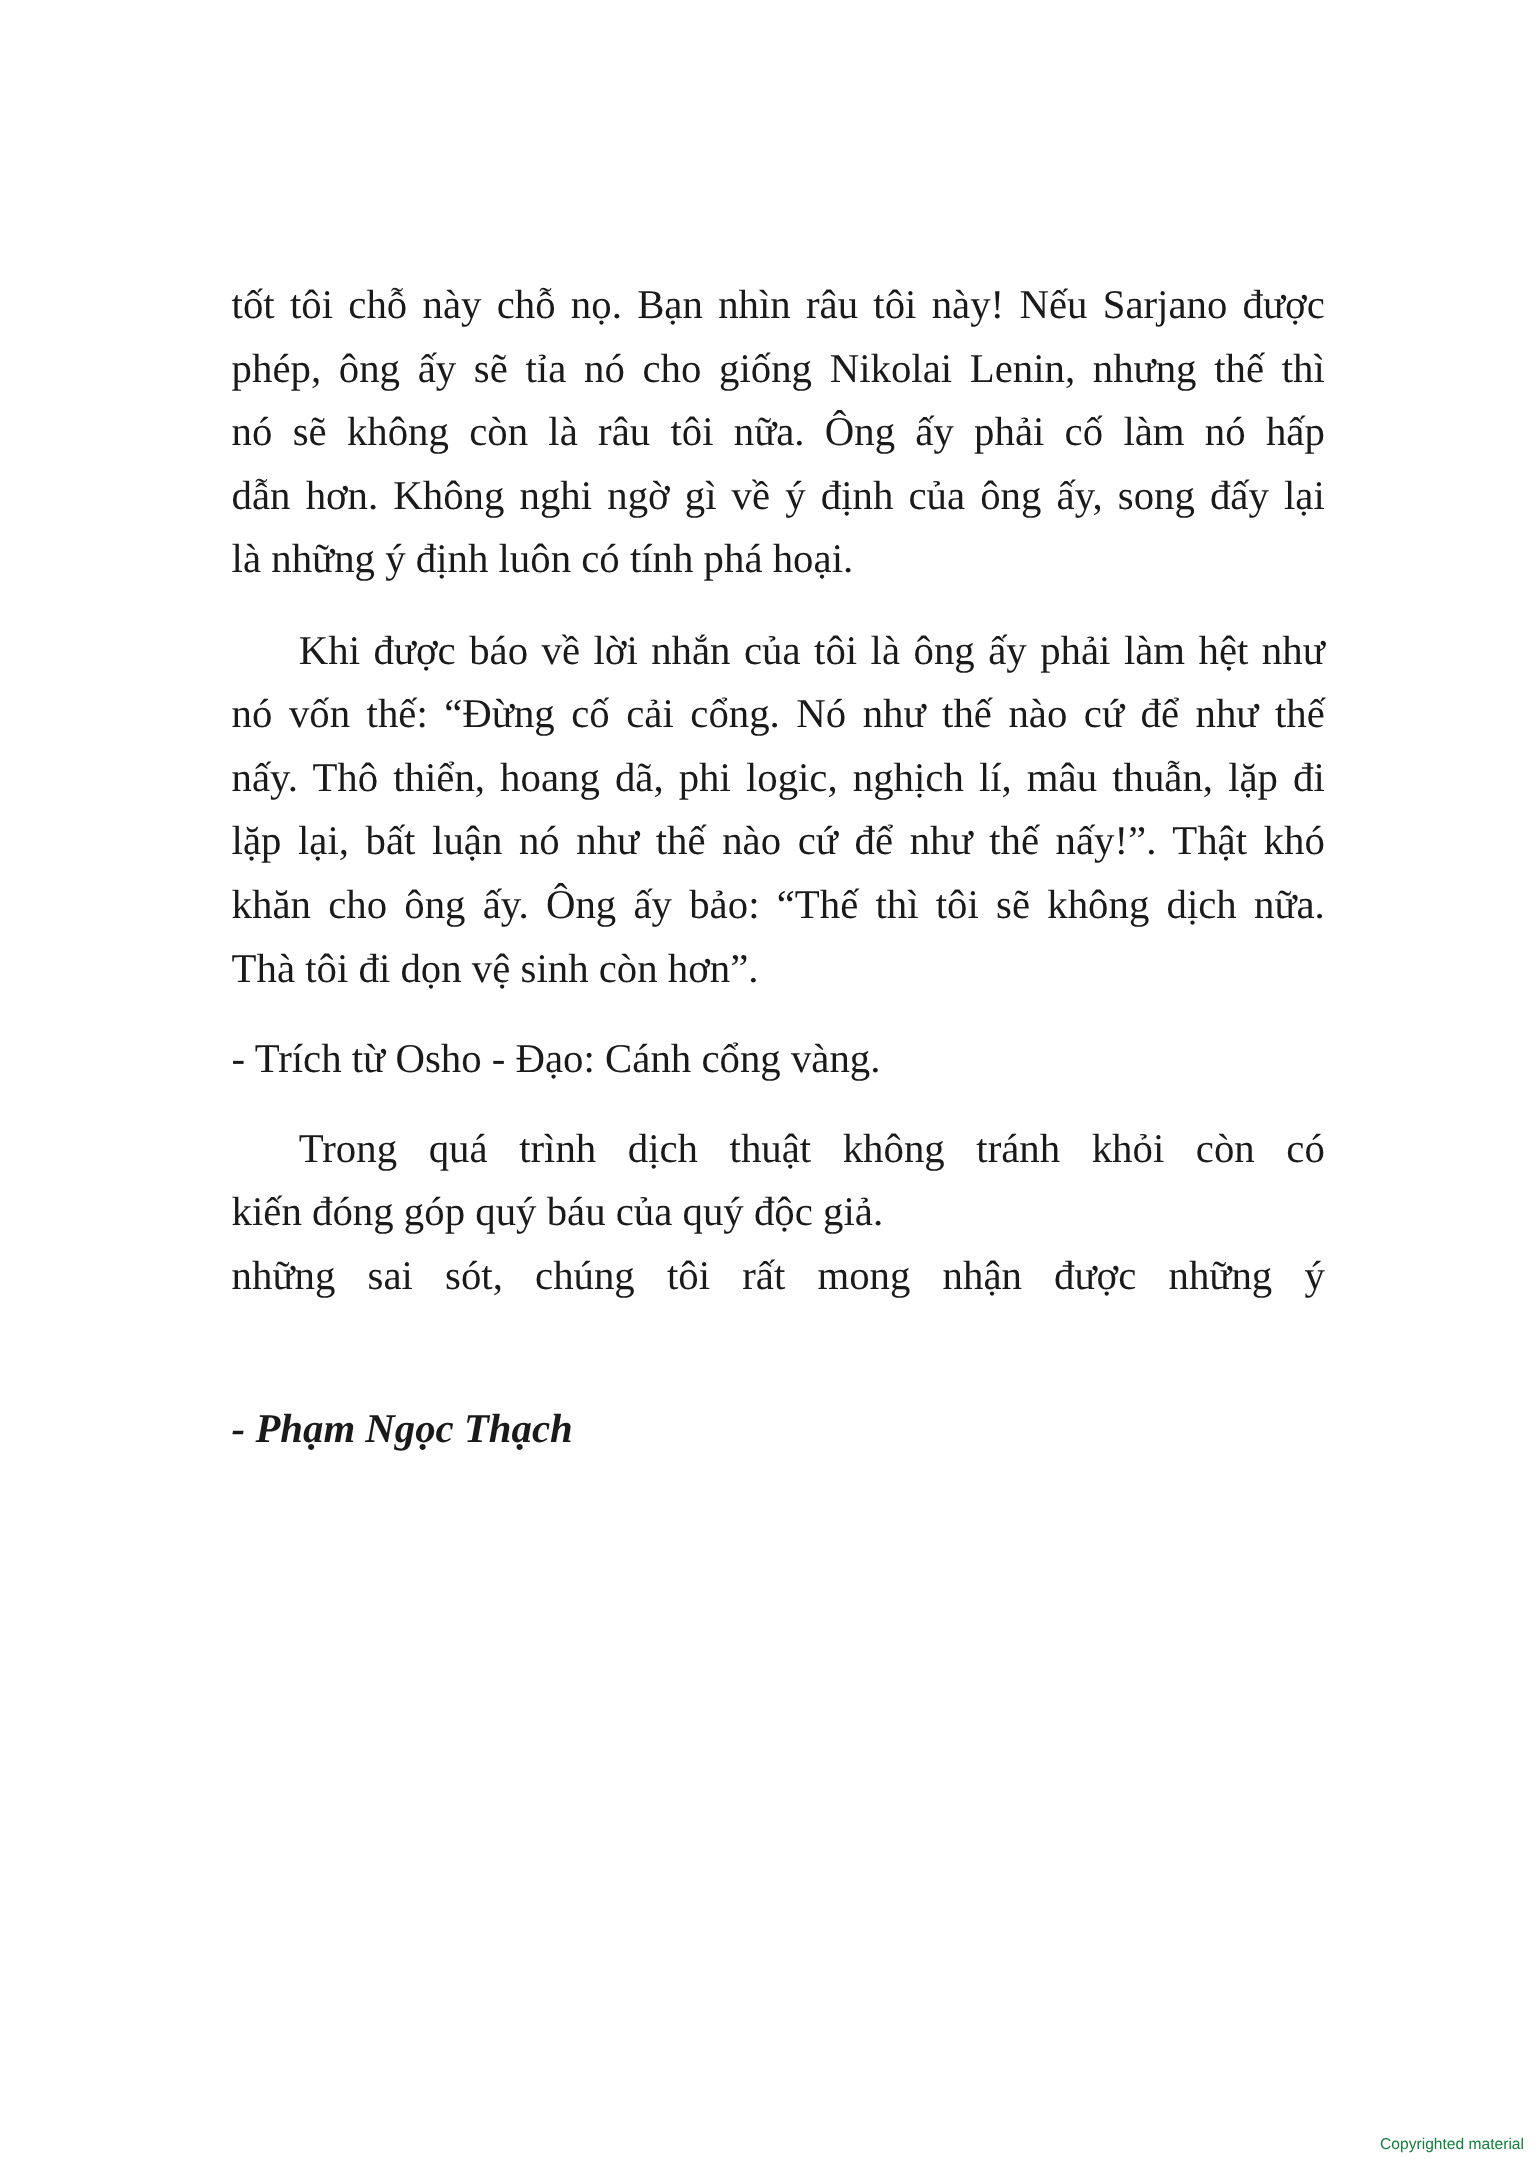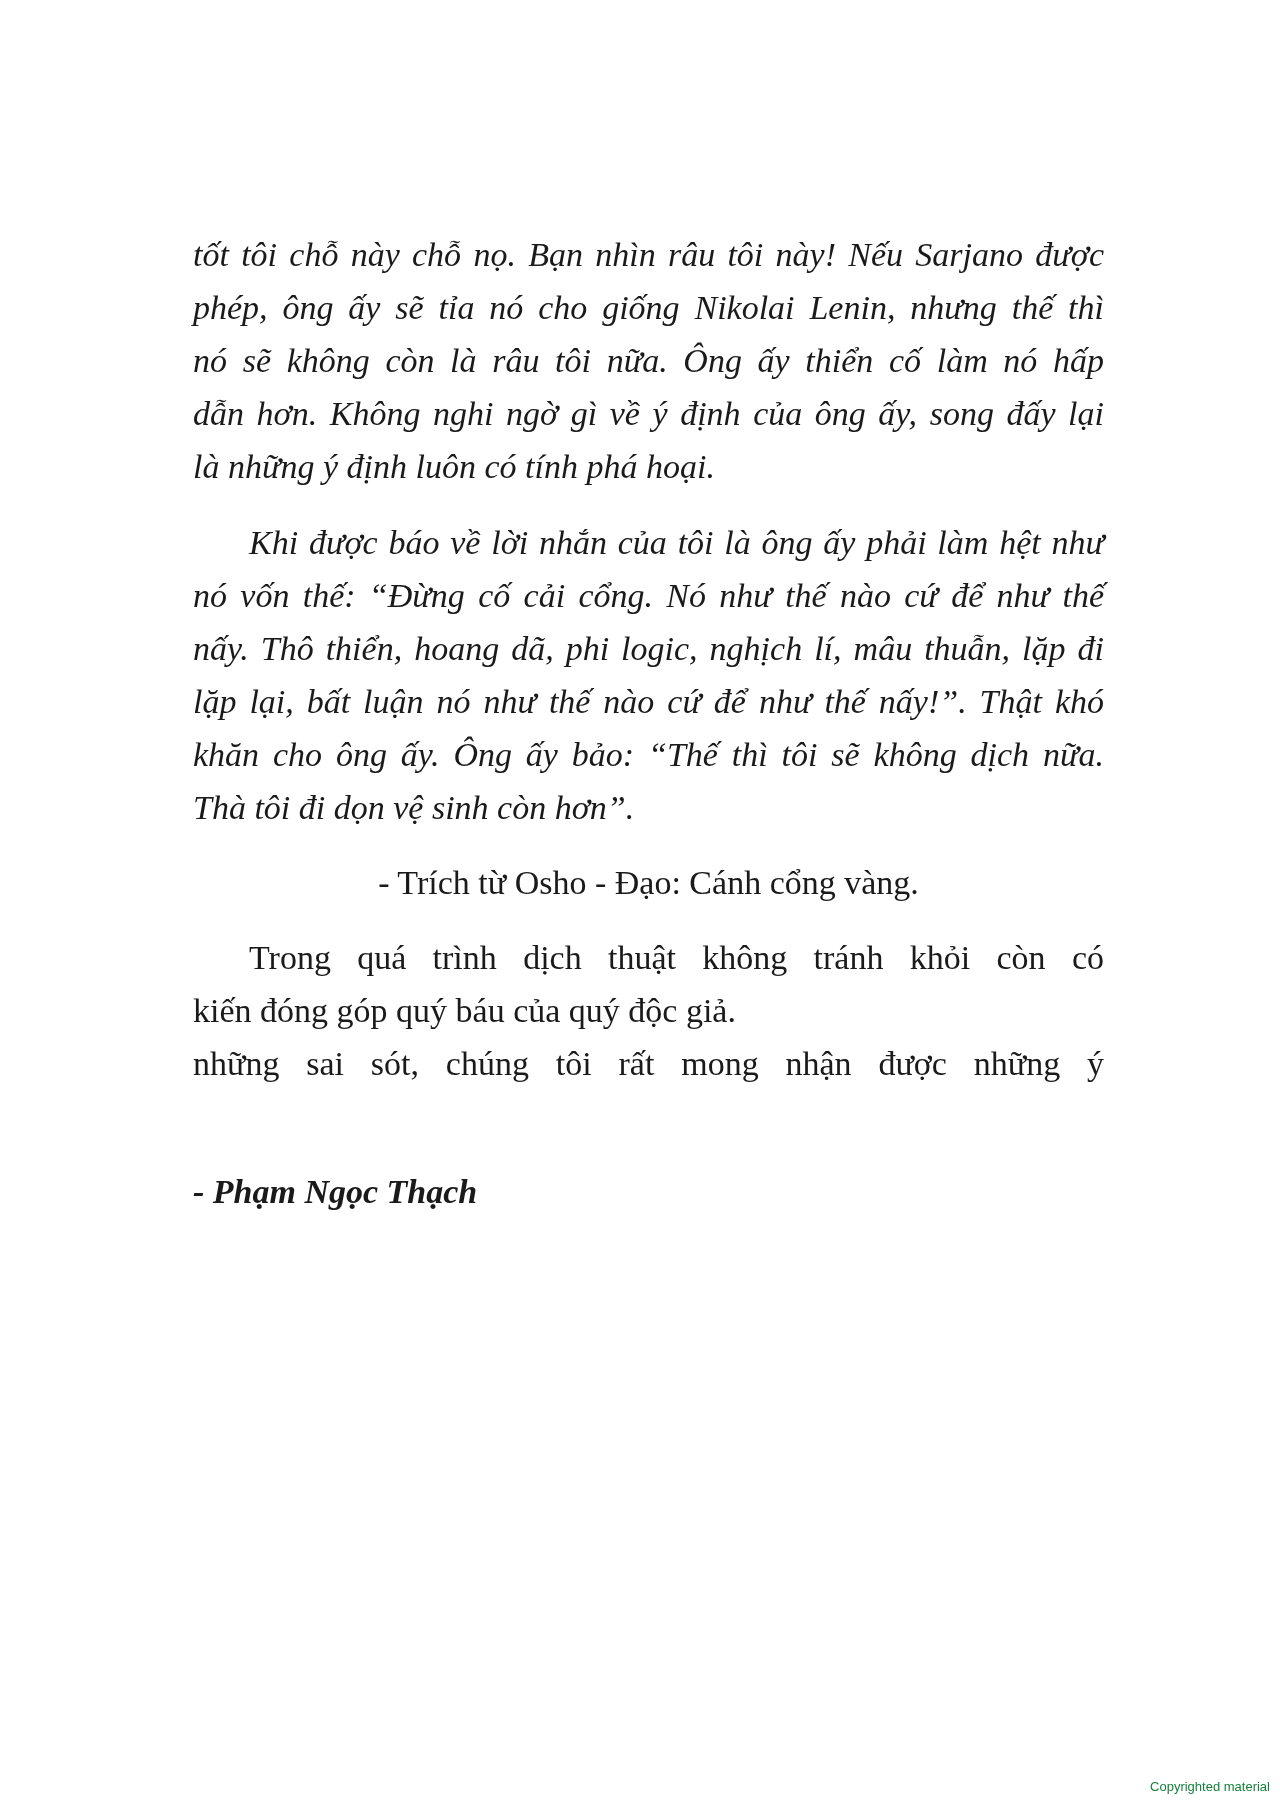--- a/index.html
+++ b/index.html
@@ -27,29 +27,29 @@
   }
   .para .line {
     display: block;
     text-align: justify;
     text-align-last: justify;
     white-space: nowrap;
   }
   .para .line.last {
     text-align-last: left;
   }
-  .italic { font-style: italic; }
+  .italic { }
   .indent-first .line:first-child { padding-left: 56px; }
   .p1 { margin-top: 0; }
   .p2 { margin-top: 23px; }
   .attribution {
     margin-top: 22px;
     font-size: 34px;
     line-height: 53px;
-    text-align: center;
+    text-align: left;
     font-style: normal;
   }
   .p3 { margin-top: 22px; font-style: normal; font-family: Liberation Serif, serif; }
   .signature {
     margin-top: 75px;
     text-align: left;
     font-size: 34px;
     line-height: 53px;
     font-style: italic;
     font-weight: bold;
@@ -64,21 +64,21 @@
   }
 </style>
 </head>
 <body>
 
 <div class="page-body">
 
   <div class="para p1 italic">
     <span class="line">tốt tôi chỗ này chỗ nọ. Bạn nhìn râu tôi này! Nếu Sarjano được</span>
     <span class="line">phép, ông ấy sẽ tỉa nó cho giống Nikolai Lenin, nhưng thế thì</span>
-    <span class="line">nó sẽ không còn là râu tôi nữa. Ông ấy thiển cố làm nó hấp</span>
+    <span class="line">nó sẽ không còn là râu tôi nữa. Ông ấy phải cố làm nó hấp</span>
     <span class="line">dẫn hơn. Không nghi ngờ gì về ý định của ông ấy, song đấy lại</span>
     <span class="line last">là những ý định luôn có tính phá hoại.</span>
   </div>
 
   <div class="para p2 italic indent-first">
     <span class="line">Khi được báo về lời nhắn của tôi là ông ấy phải làm hệt như</span>
     <span class="line">nó vốn thế: “Đừng cố cải cổng. Nó như thế nào cứ để như thế</span>
     <span class="line">nấy. Thô thiển, hoang dã, phi logic, nghịch lí, mâu thuẫn, lặp đi</span>
     <span class="line">lặp lại, bất luận nó như thế nào cứ để như thế nấy!”. Thật khó</span>
     <span class="line">khăn cho ông ấy. Ông ấy bảo: “Thế thì tôi sẽ không dịch nữa.</span>

